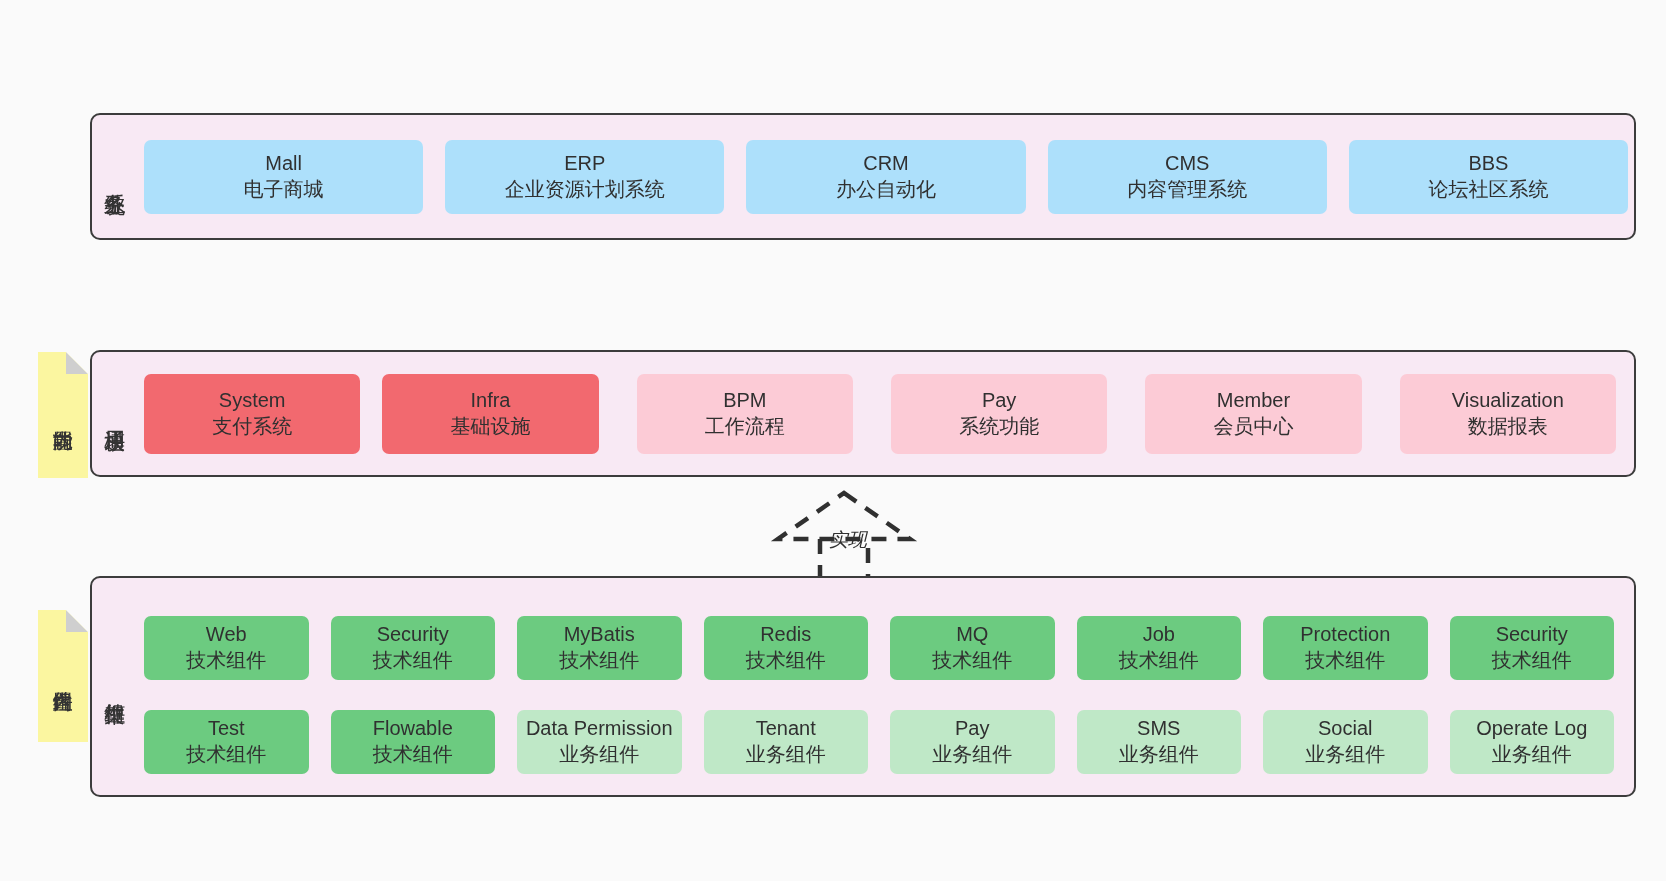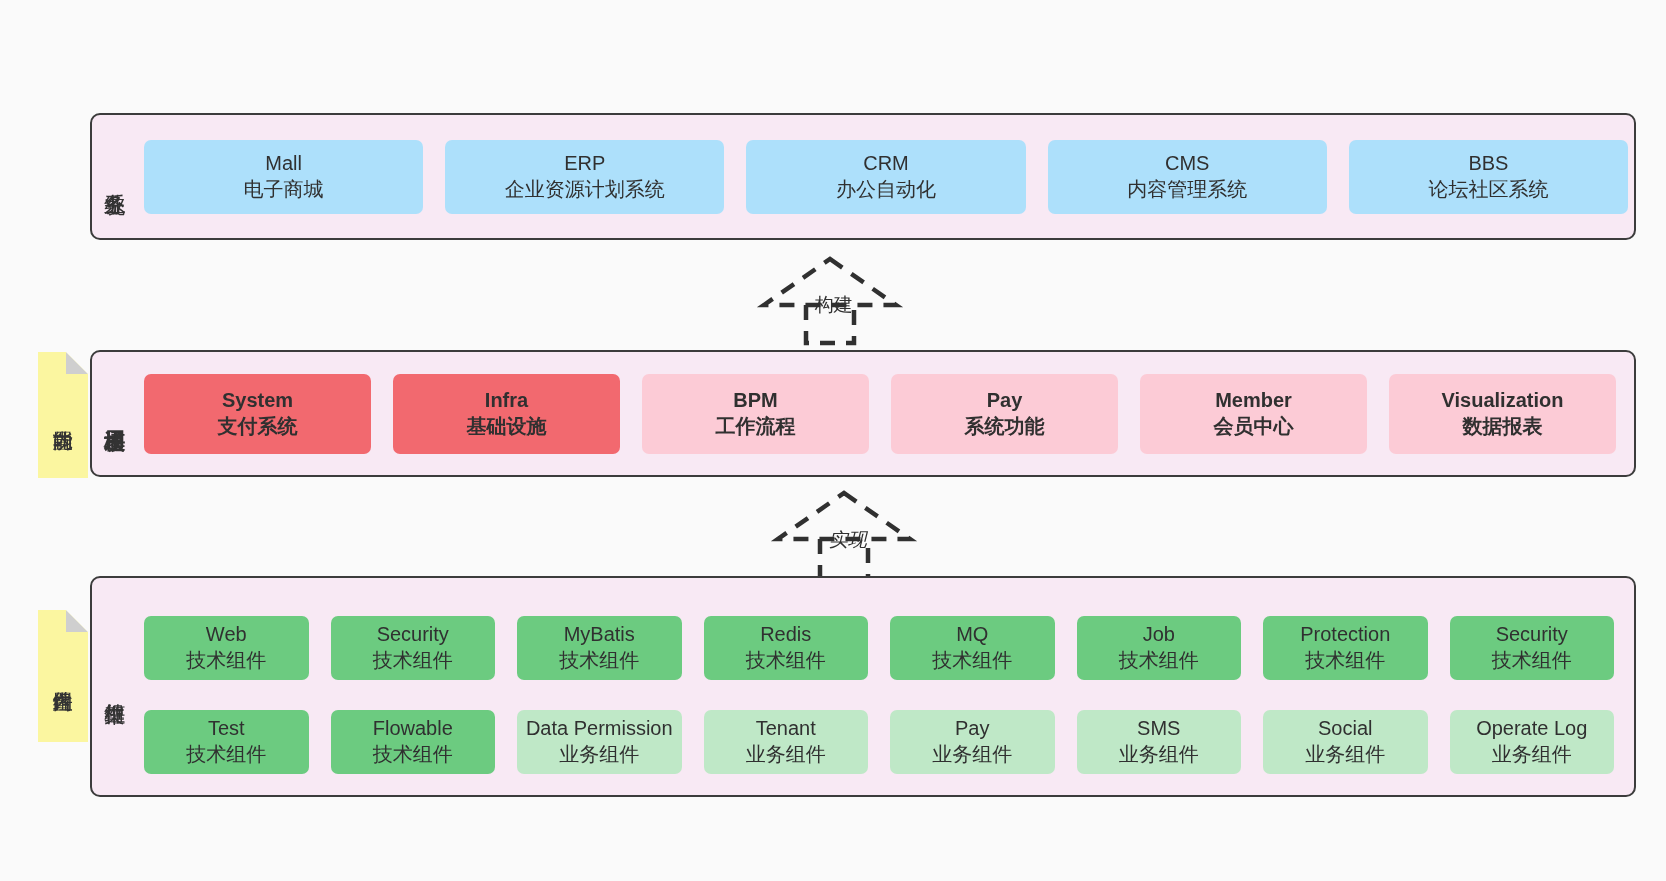--- a/index.html
+++ b/index.html
@@ -70,24 +70,24 @@
   .cell .en { display: block; }
   .cell .cn { display: block; }
 
   
   #layer-business { left: 90px; top: 113px; width: 1546px; height: 127px; }
   #layer-business .layer-body { padding-right: 6px; }
   #layer-business .row { height: 74px; }
   .c-blue { background: #ade0fb; }
 
   
-  #layer-modules { left: 90px; top: 350px; width: 1546px; height: 127px; font-weight: bold; }
+  #layer-modules { left: 90px; top: 350px; width: 1546px; height: 127px; }
   #layer-modules .row { height: 80px; }
   .c-red  { background: #f2696f; }
-  .c-pink { background: #fccbd6; }
+  .c-pink { background: #fccbd6; margin-left: 16px; }
 
   
   #layer-framework { left: 90px; top: 576px; width: 1546px; height: 221px; }
   #layer-framework .layer-body { gap: 14px; padding-right: 20px; }
   #layer-framework .row { height: 80px; align-items: flex-end; }
   .c-green       { background: #6ccb80; }
   .c-green-light { background: #bfe8c7; }
 
   
   .note {
@@ -160,27 +160,20 @@
           <span class="cn">内容管理系统</span>
         </div>
         <div class="cell c-blue">
           <span class="en">BBS</span>
           <span class="cn">论坛社区系统</span>
         </div>
       </div>
     </div>
   </div>
 
-  <div class="arrow" id="arrow-build">
-    <svg width="140" height="90" viewBox="0 0 140 90">
-      <path d="M70 4 L136 50 L4 50 Z" fill="none" stroke="#303030" stroke-width="4.5" stroke-dasharray="15 11"></path>
-      <path d="M46 50 L46 88 L94 88 L94 50" fill="none" stroke="#303030" stroke-width="4.5" stroke-dasharray="15 11"></path>
-    </svg>
-    <span class="arrow-label">构建</span>
-  </div>
 
   <div class="note" id="note-modules">
     <span>内置功能</span>
     <span class="note-fold"></span>
   </div>
 
   <div class="layer" id="layer-modules">
     <div class="layer-title">通用模块</div>
     <div class="layer-body">
       <div class="row">

